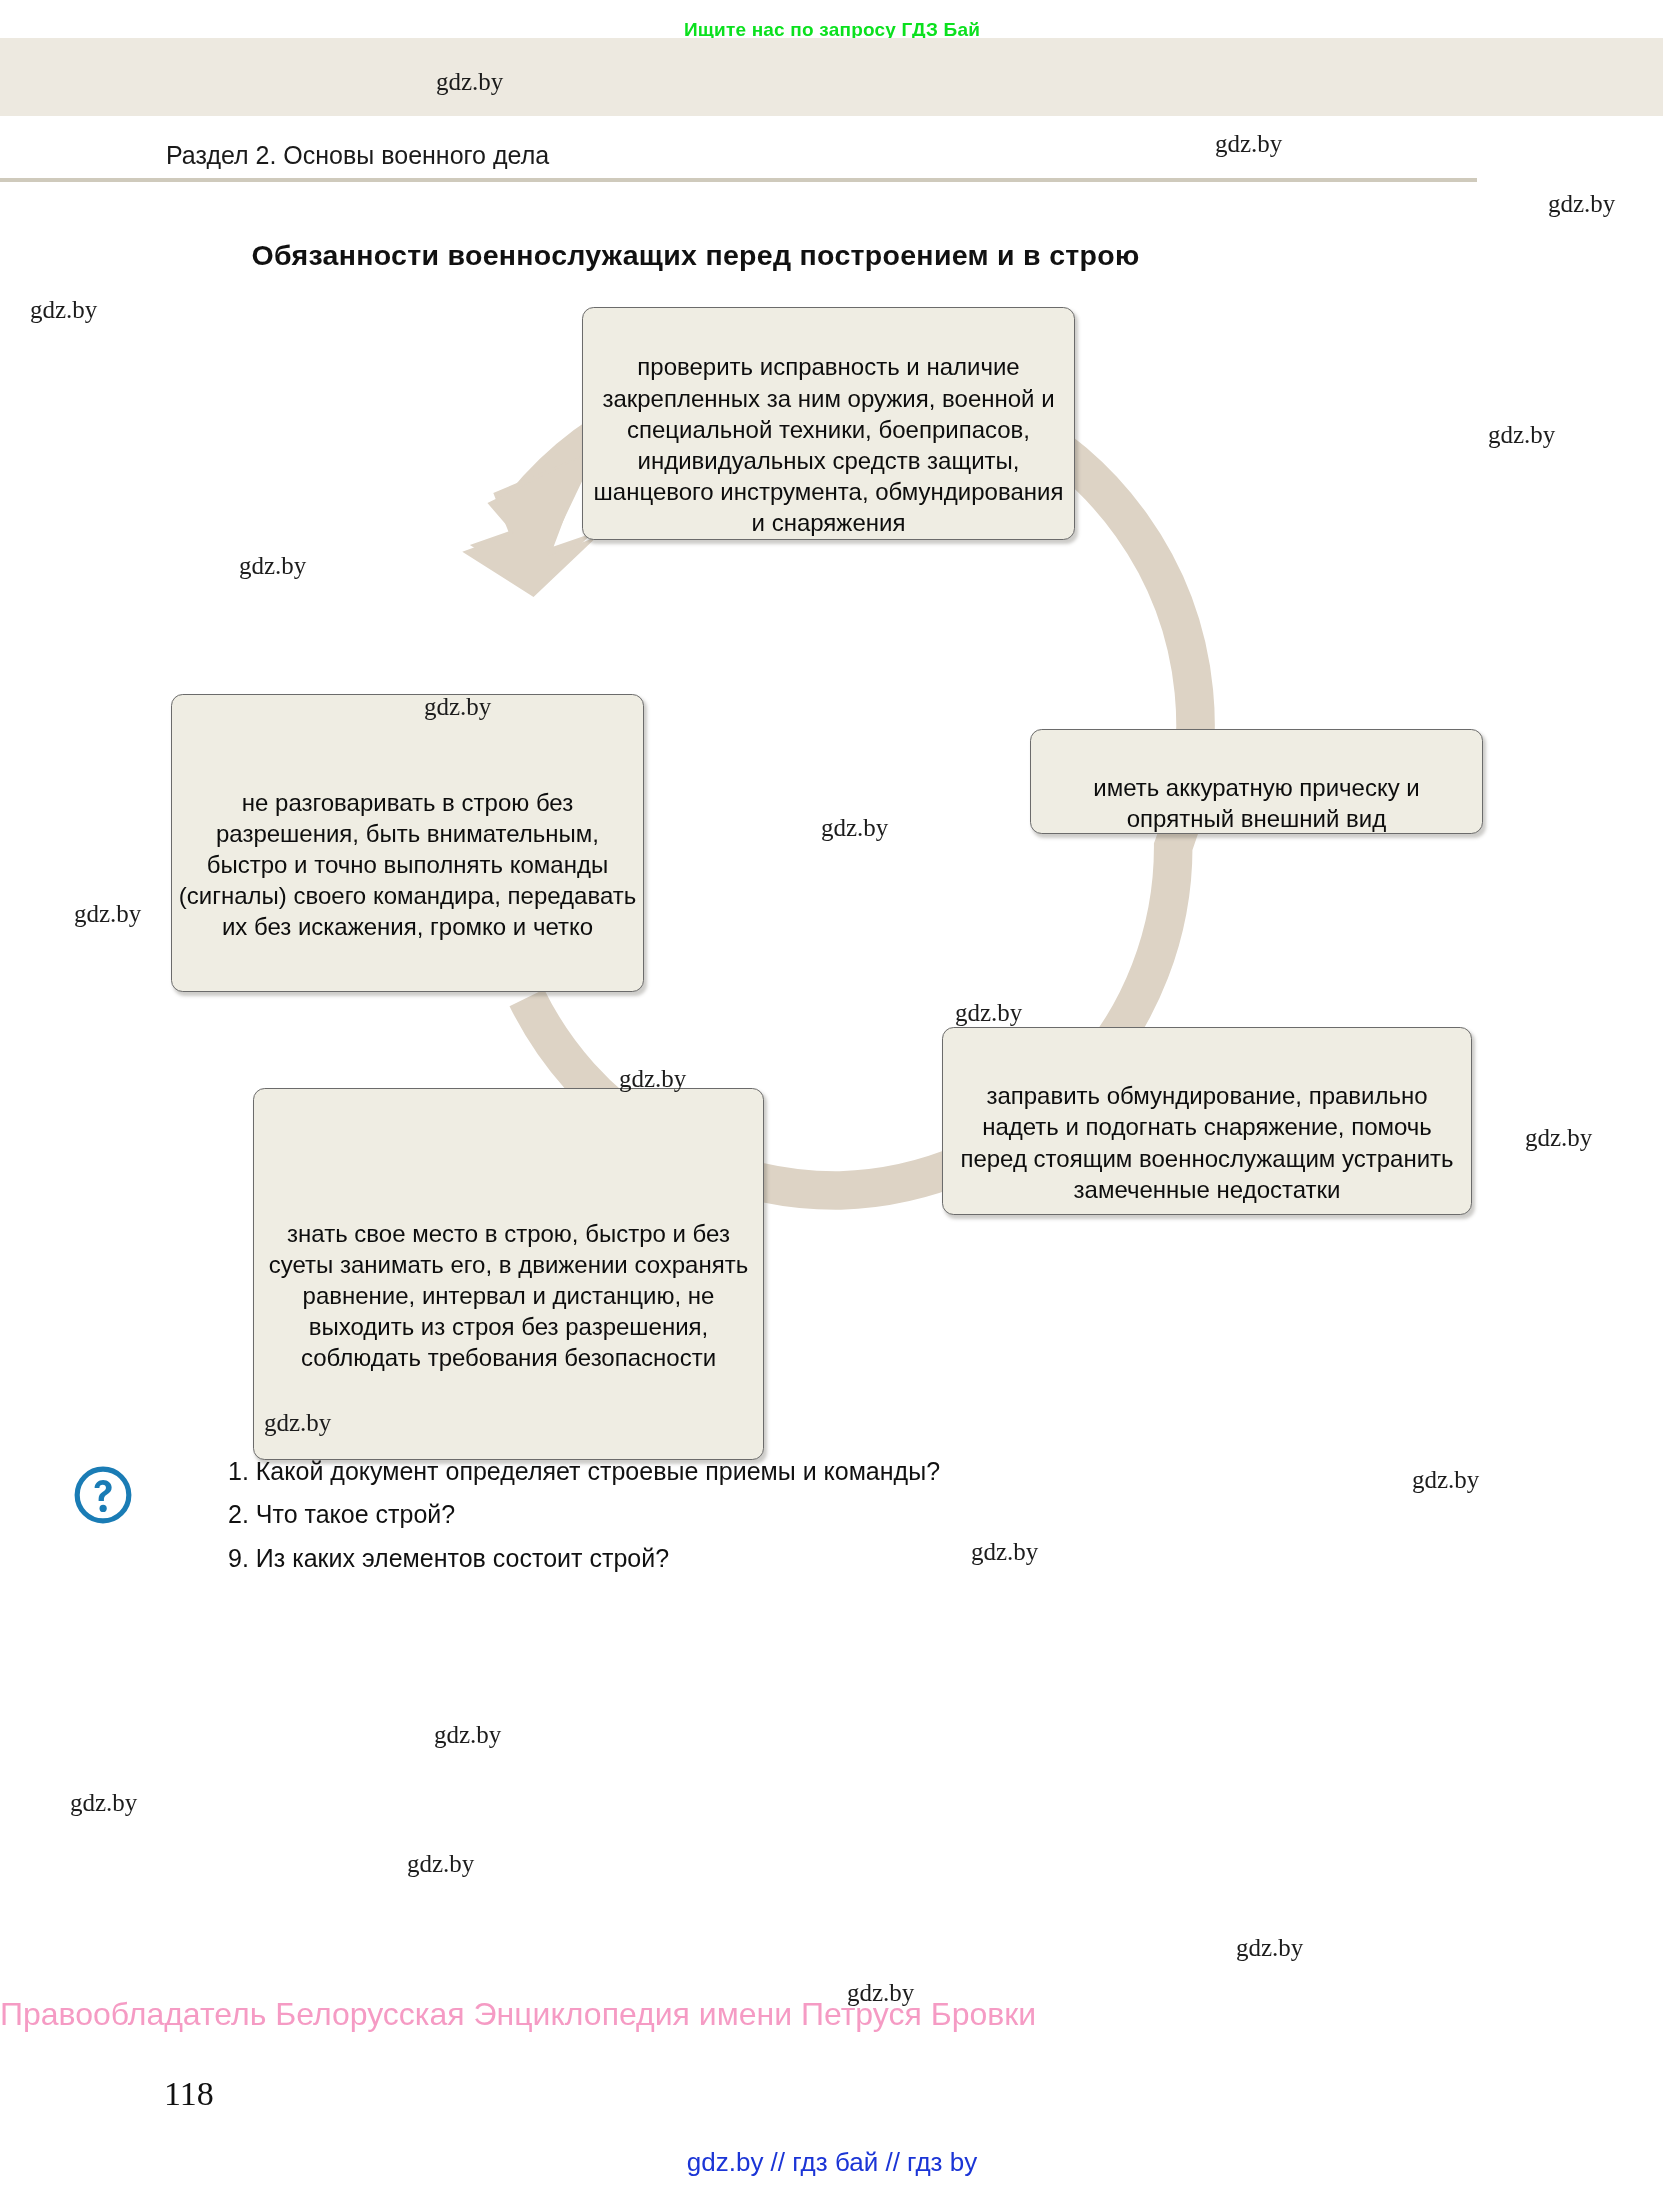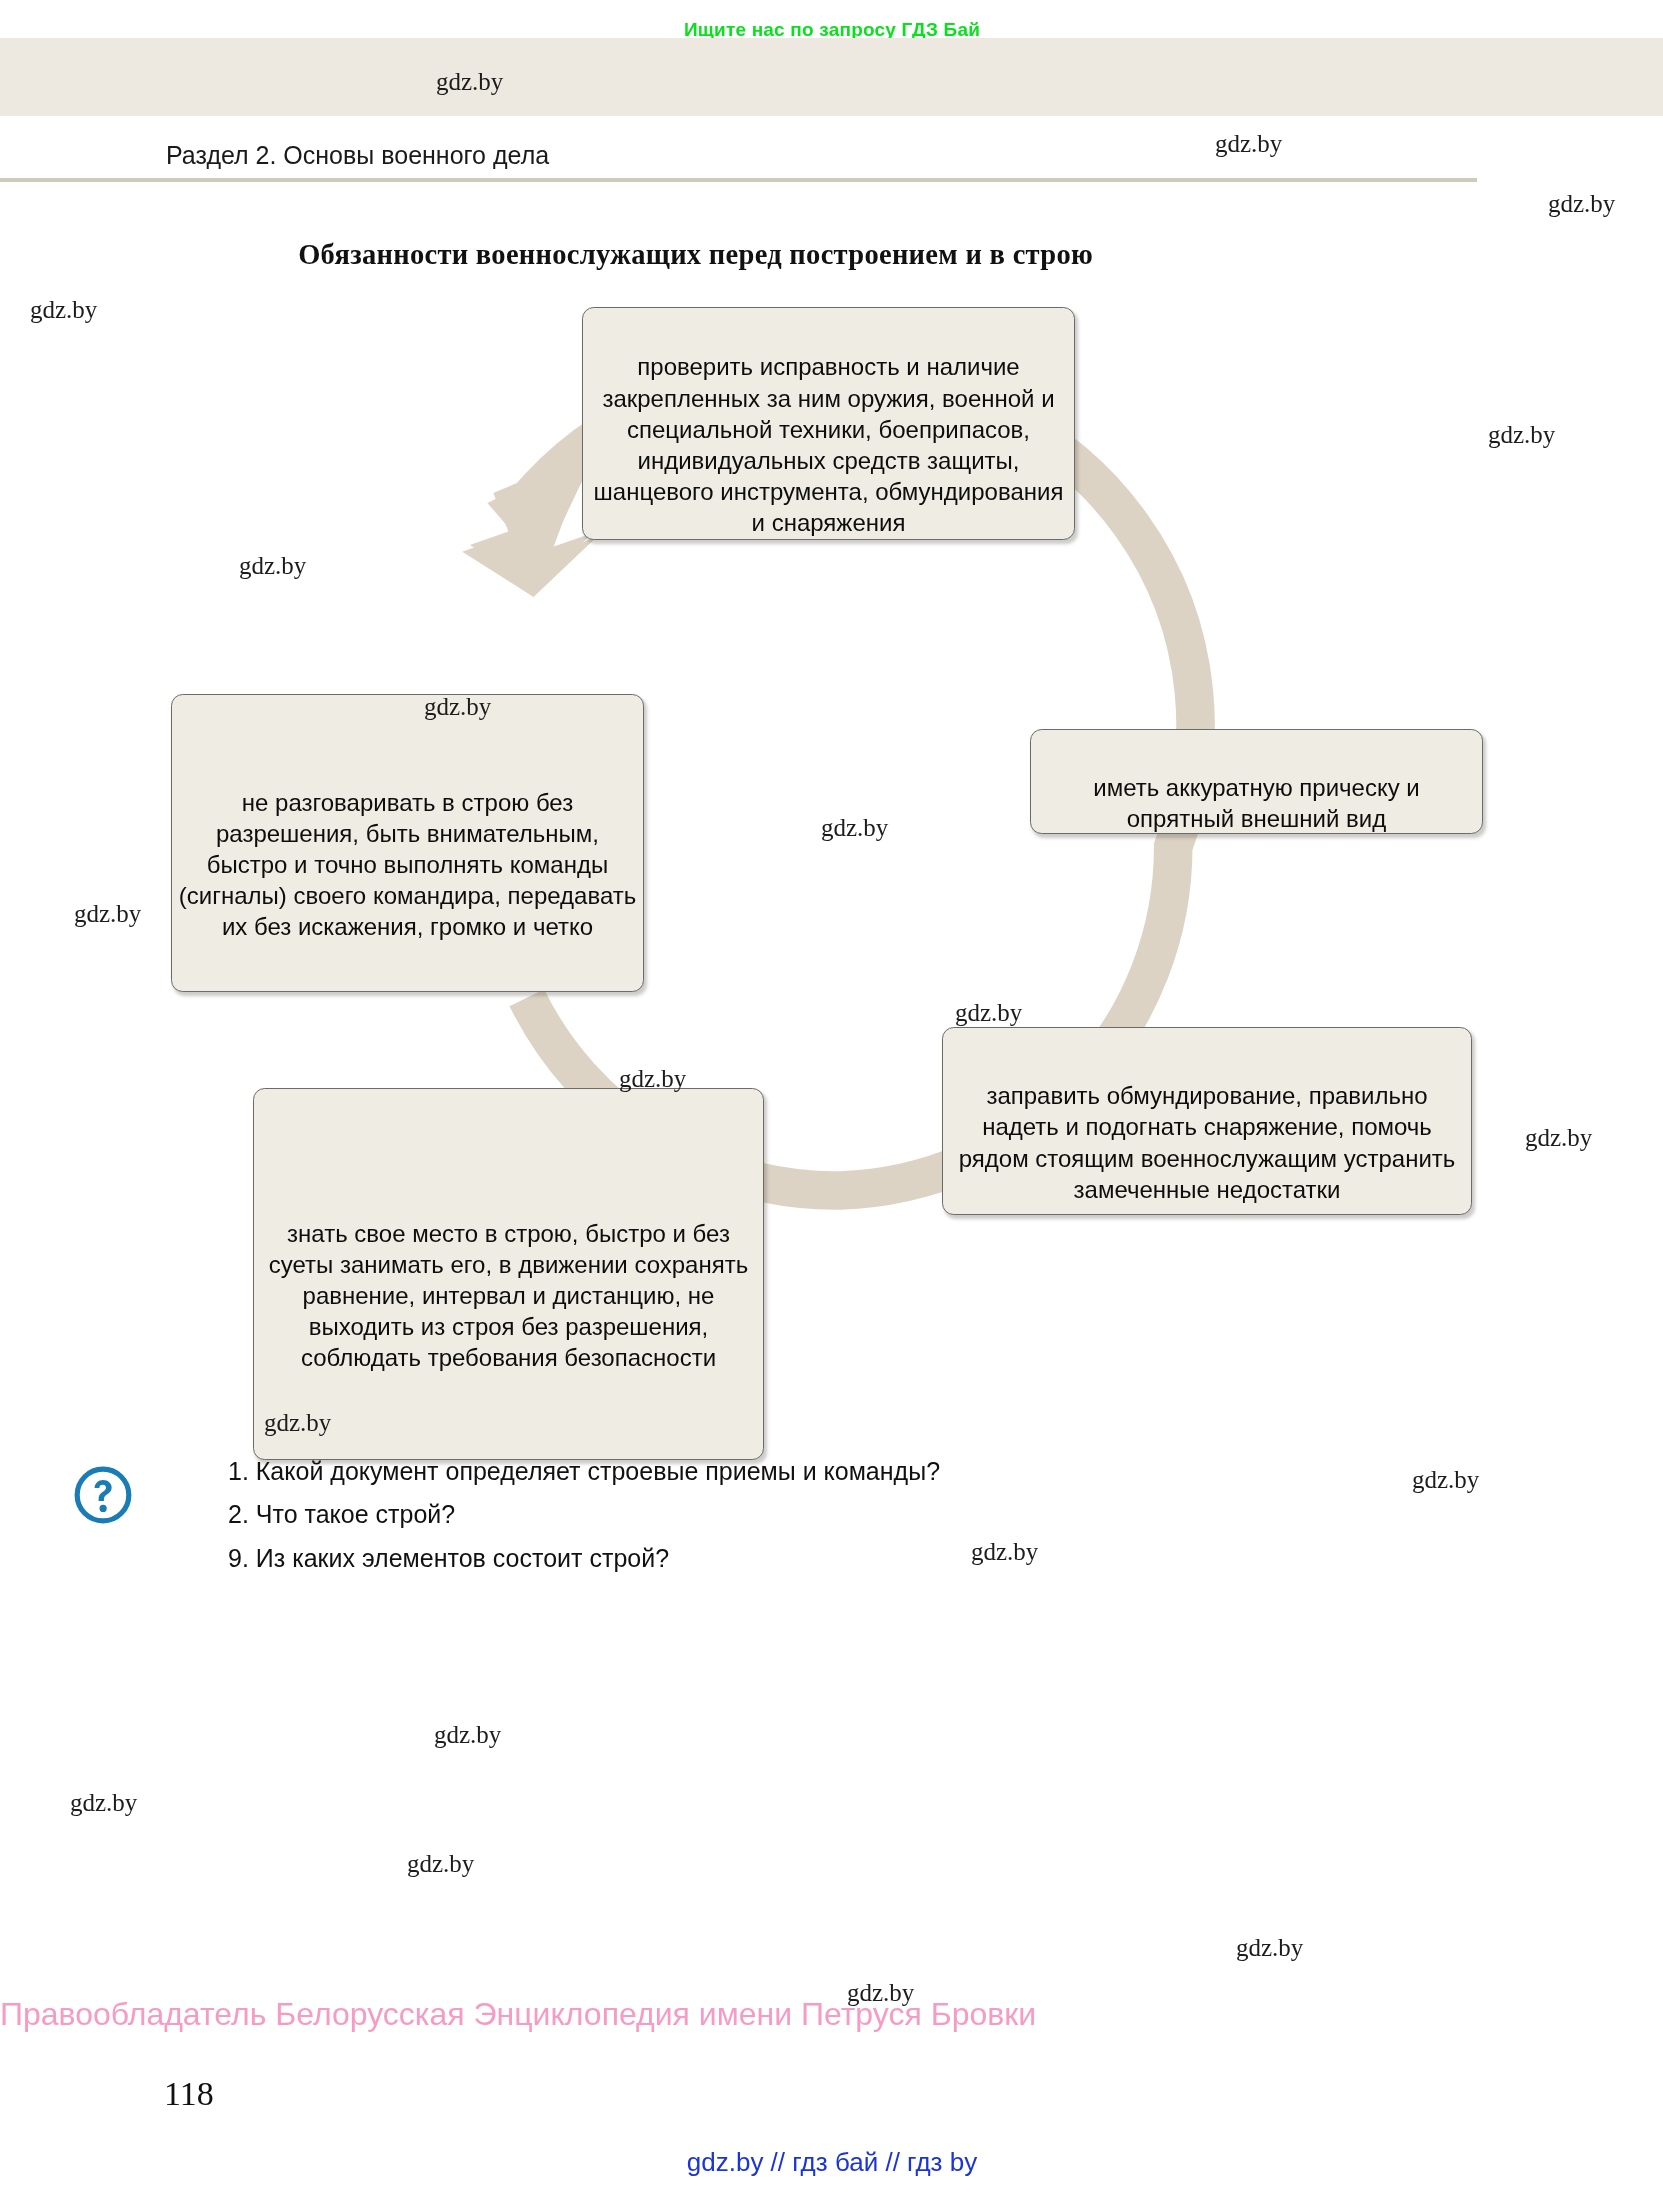--- a/index.html
+++ b/index.html
@@ -70,21 +70,21 @@
     background: #CFCABC;
   }
 
   
   .diagram-title {
     position: absolute;
     left: 0;
     top: 239px;
     width: 1408px;
     text-align: center;
-    font-family: Liberation Serif, serif;
+    font-family: Liberation Sans, sans-serif;
     font-weight: bold;
     font-size: 28.5px;
     color: #111111;
     letter-spacing: 0.3px;
   }
   .diagram-title .shift { display:inline-block; transform: translateX(-8.4px); }
 
   
   .cycle {
     position: absolute;
@@ -219,21 +219,21 @@
 
 <div class="node" id="node-check">
   <span>проверить исправность и наличие закрепленных за ним оружия, военной и специальной техники, боеприпасов, индивидуальных средств защиты, шанцевого инструмента, обмундирования и снаряжения</span>
 </div>
 
 <div class="node" id="node-haircut">
   <span>иметь аккуратную прическу и опрятный внешний вид</span>
 </div>
 
 <div class="node" id="node-uniform">
-  <span>заправить обмундирование, правильно надеть и подогнать снаряжение, помочь рядом стоящим военнослужащим устранить замеченные недостатки</span>
+  <span>заправить обмундирование, правильно надеть и подогнать снаряжение, помочь перед стоящим военнослужащим устранить замеченные недостатки</span>
 </div>
 
 <div class="node" id="node-place">
   <span>знать свое место в строю, быстро и без суеты занимать его, в движении сохранять равнение, интервал и дистанцию, не выходить из строя без разрешения, соблюдать требования безопасности</span>
 </div>
 
 <div class="node" id="node-silence">
   <span>не разговаривать в строю без разрешения, быть внимательным, быстро и точно выполнять команды (сигналы) своего командира, передавать их без искажения, громко и четко</span>
 </div>
 

